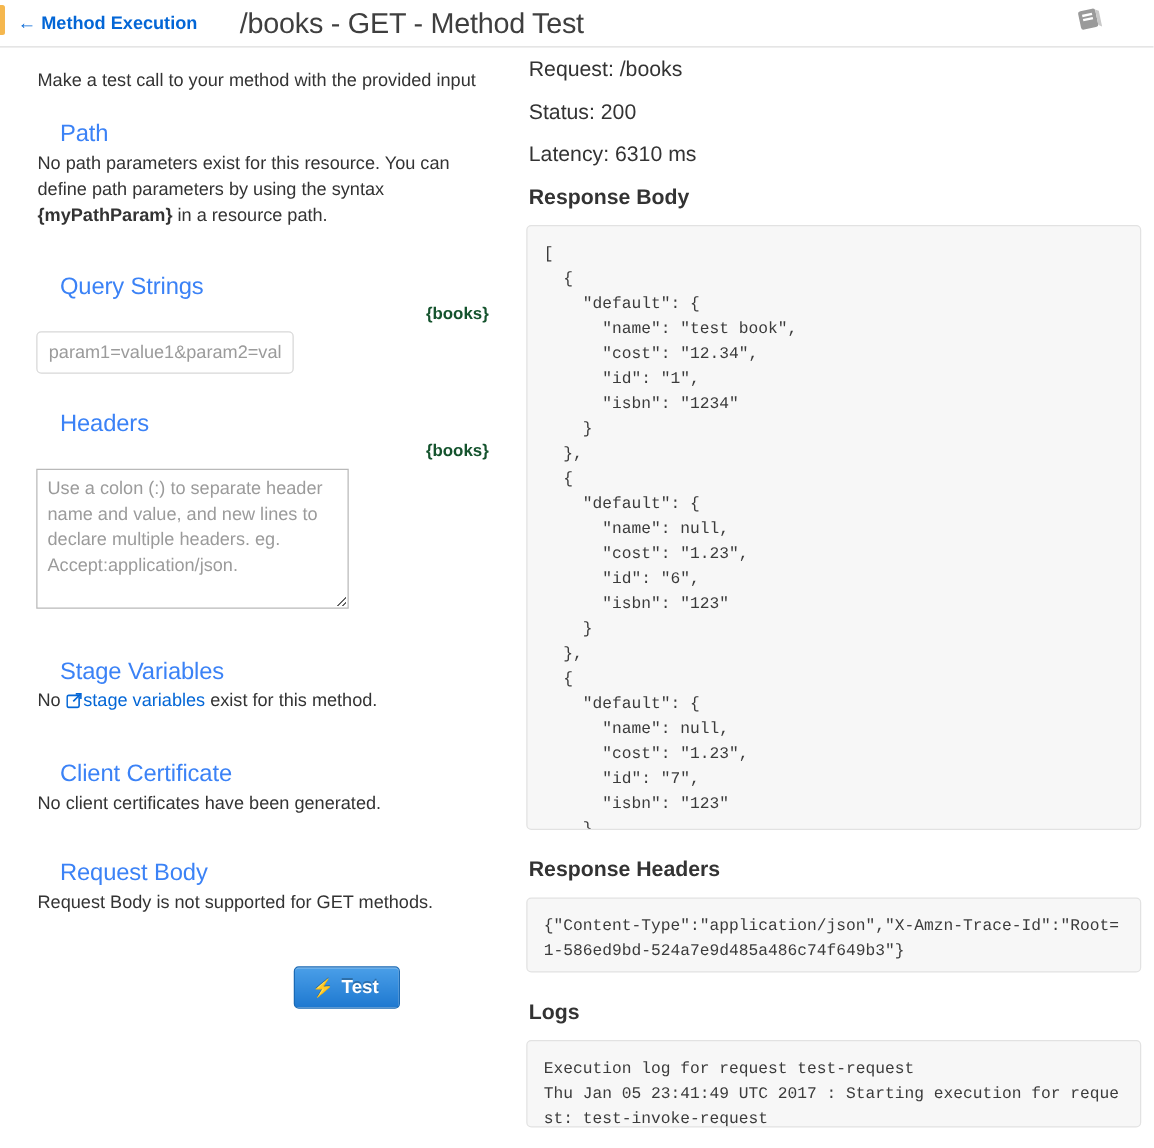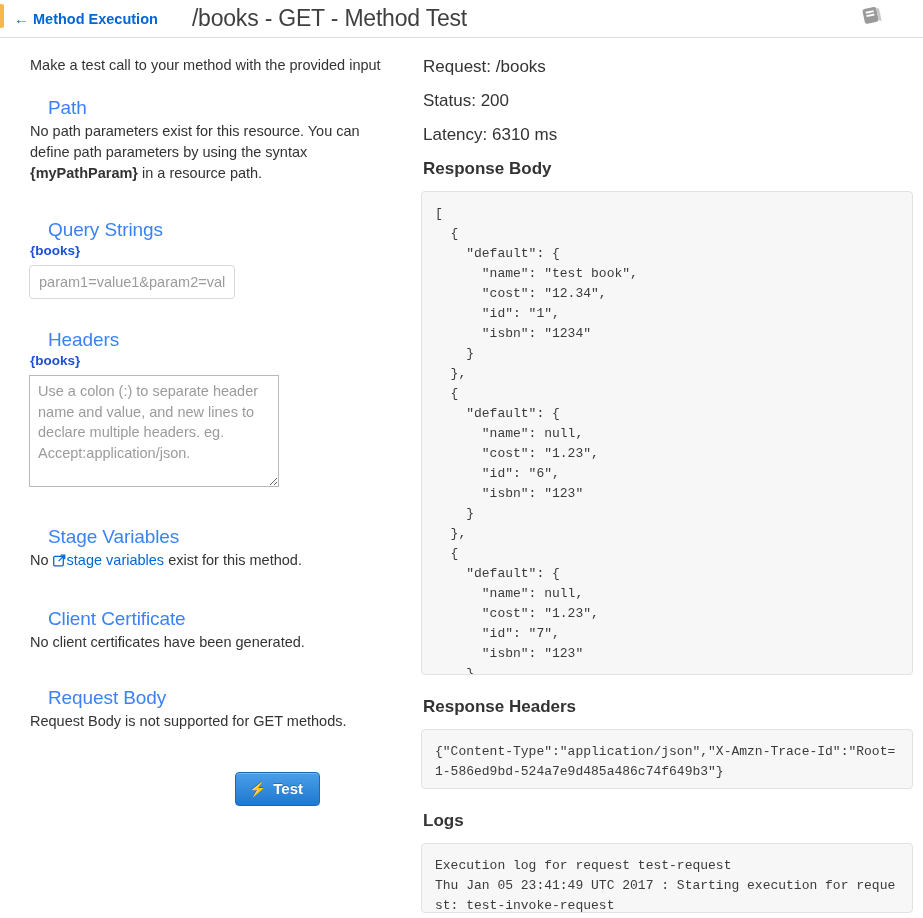--- a/index.html
+++ b/index.html
@@ -74,42 +74,43 @@
   }
   #left-col {
     position: absolute;
     left: 29px;
     top: 19px;
     width: 362px;
   }
   #right-col {
     position: absolute;
     left: 421px;
-    top: 19px;
+    top: 8px;
     width: 493px;
   }
 
   .intro {
     font-size: 14.5px;
     color: #333333;
     margin: 0 0 24px 1px;
   }
 
   h2.sec {
     font-size: 19px;
     font-weight: normal;
     color: #3b82f6;
     margin: 0 0 2px 19px;
     letter-spacing: -0.1px;
   }
   .sec-sub {
     font-size: 13.5px;
     font-weight: bold;
-    color: #1d4ed8;
+    color: #14532d;
     margin: 0 0 7px 1px;
+    text-align: right;
   }
   .sec-text {
     font-size: 14.5px;
     color: #333333;
     margin: 0 0 0 1px;
     line-height: 1.44;
     max-width: 340px;
   }
   .sec-text b { font-weight: bold; }
 

